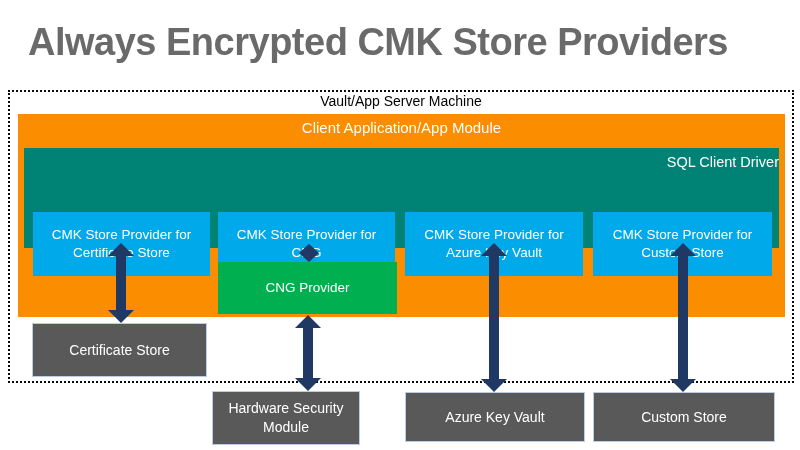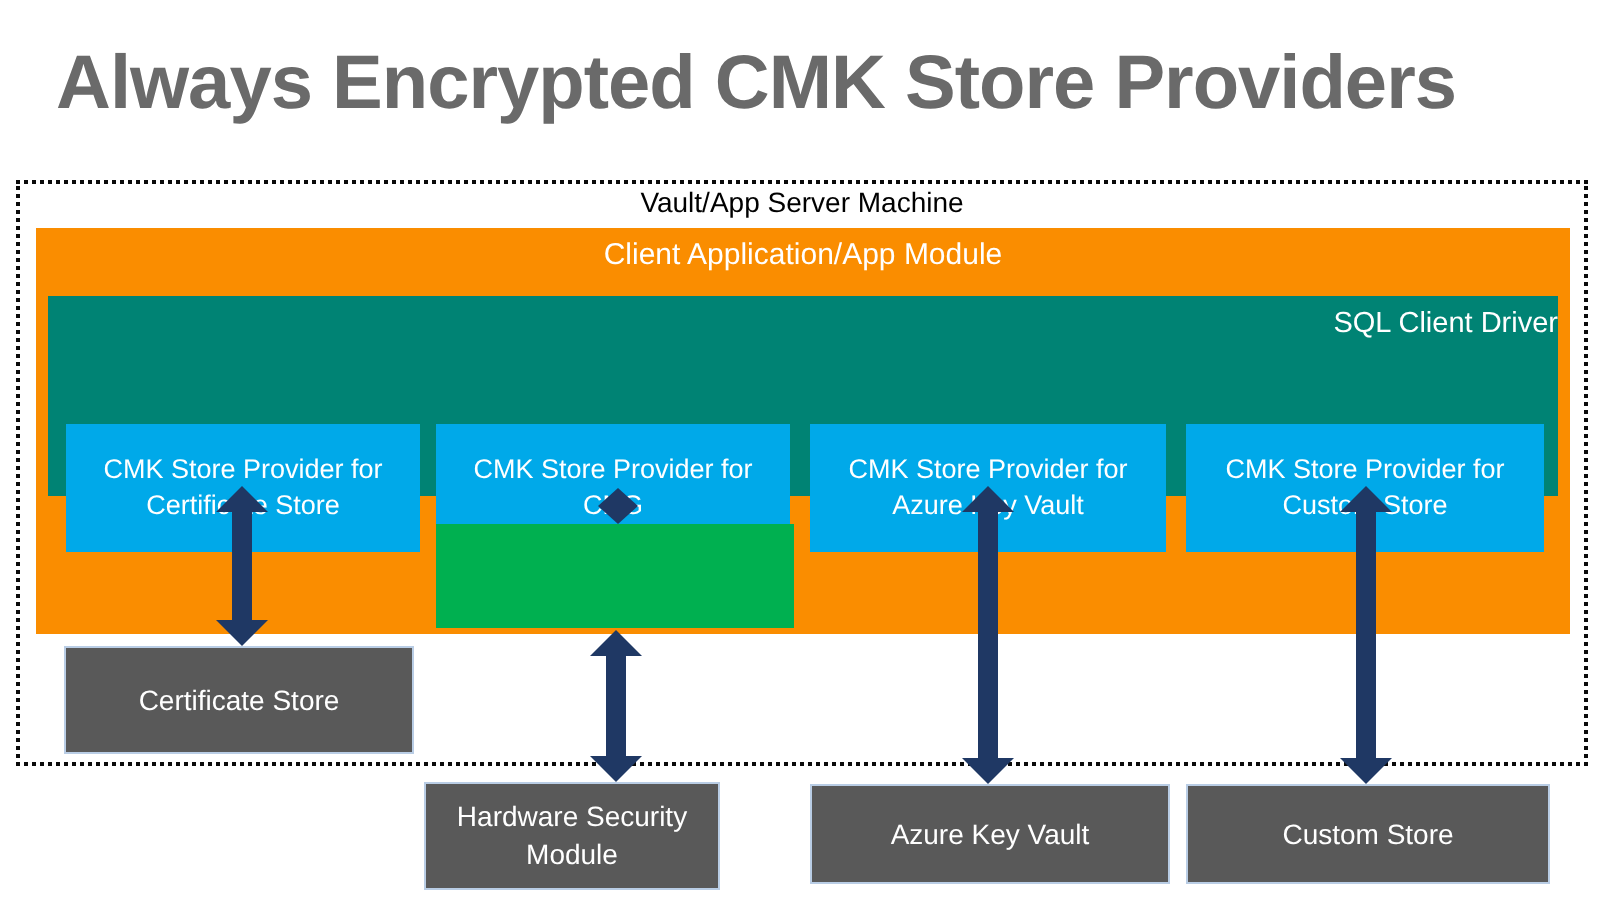--- a/index.html
+++ b/index.html
@@ -113,20 +113,21 @@
   <div class="pbox" style="left:405px;width:178px">
     <span>CMK Store Provider for</span>
     <span>Azure Key Vault</span>
   </div>
   <div class="pbox" style="left:593px;width:179px">
     <span>CMK Store Provider for</span>
     <span>Custom Store</span>
   </div>
 
   <div class="cng-box">
+    <span>CNG Provider</span>
   </div>
 
   <div class="store-box" style="left:32px;top:323px;width:175px;height:54px">Certificate Store</div>
   <div class="store-box" style="left:212px;top:391px;width:148px;height:54px">Hardware Security Module</div>
   <div class="store-box" style="left:405px;top:392px;width:180px;height:50px">Azure Key Vault</div>
   <div class="store-box" style="left:593px;top:392px;width:182px;height:50px">Custom Store</div>
 
   <div class="arrow" style="left:108px;top:243px;height:80px">
     <div class="ah up"></div>
     <div class="shaft"></div>

